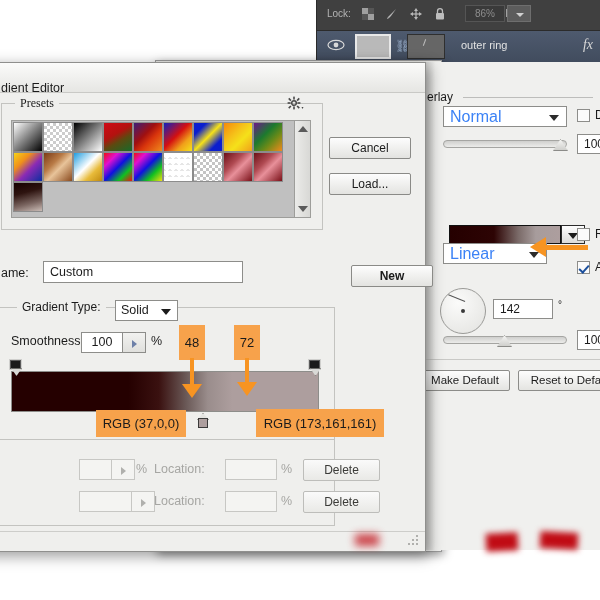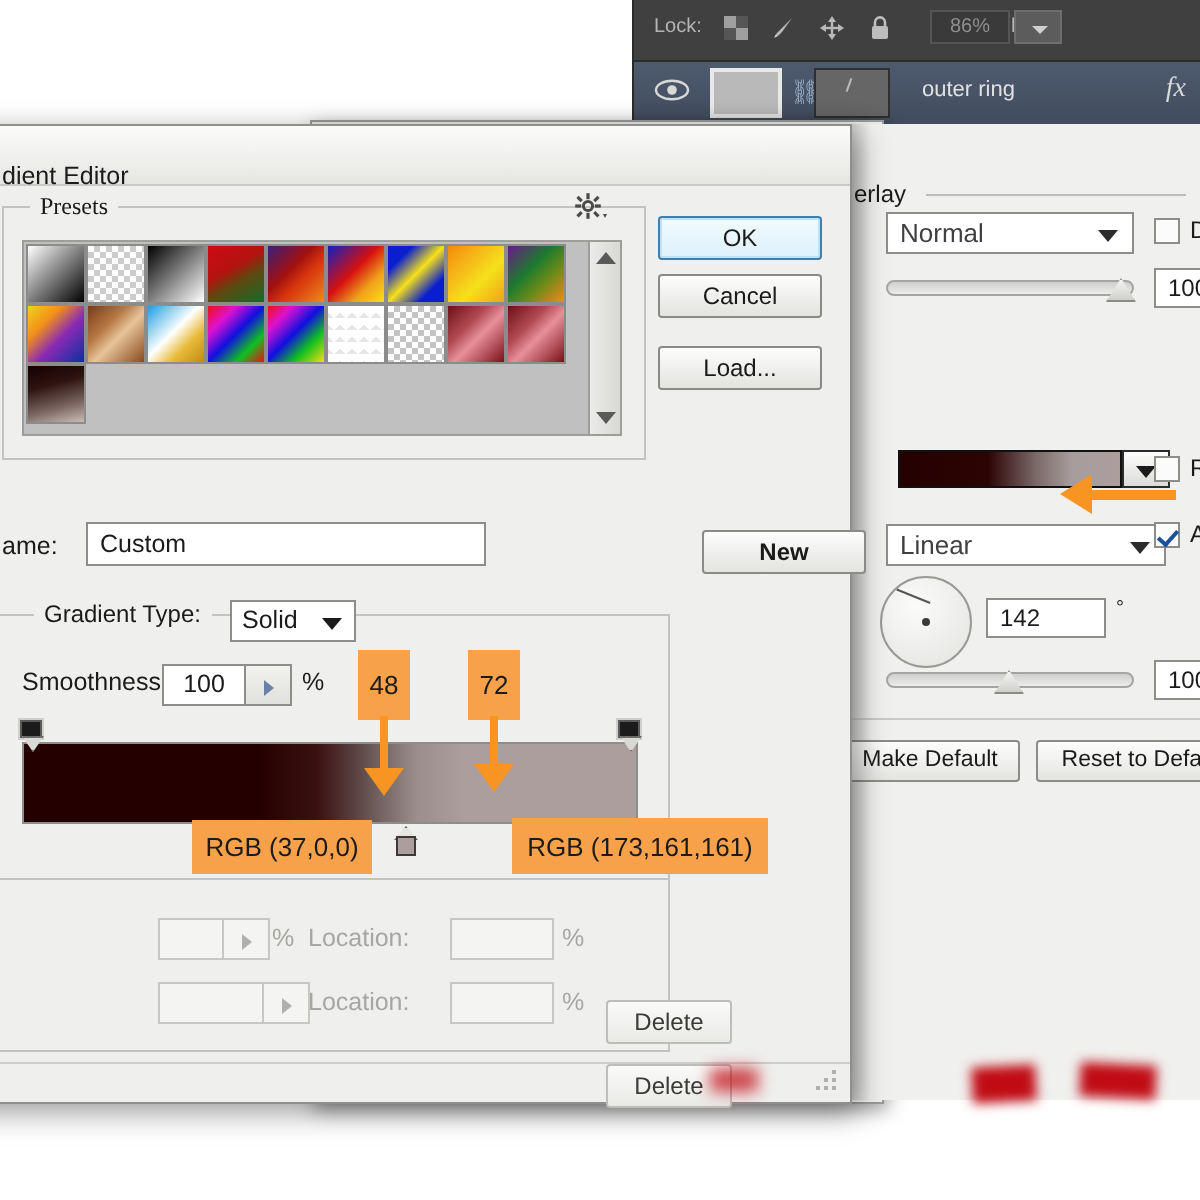--- a/index.html
+++ b/index.html
@@ -118,21 +118,21 @@
   }
   #rpanel .legend{
     position:absolute;left:2px;top:28px;font-size:12px;color:#1b1b1b;
   }
   #rpanel .hr{
     position:absolute;left:38px;top:35px;right:8px;height:1px;background:#bdbdbb;
   }
   .rsel{
     position:absolute;height:21px;background:#fff;
     border:1px solid #8d8d8a;box-sizing:border-box;
-    font-size:13px;line-height:19px;padding-left:6px;color:#404040;
+    font-size:16px;line-height:19px;padding-left:6px;color:#3b82f6;
   }
   .rsel .ar{
     position:absolute;right:7px;top:8px;
     border-left:5px solid transparent;border-right:5px solid transparent;
     border-top:6px solid #2b2b2b;
   }
   .rslider{
     position:absolute;height:8px;top:0;
     background:linear-gradient(#cfcfcd,#ececea);
     border:1px solid #a5a5a2;border-radius:4px;box-sizing:border-box;
@@ -306,24 +306,24 @@
   .colstop .sq{
     position:absolute;left:1px;top:5px;width:10px;height:10px;
     border:1px solid #3a3a3a;box-sizing:border-box;
   }
   .dim{color:#a6a6a3;}
   .dfield{
     position:absolute;height:21px;background:#f4f4f2;
     border:1px solid #c7c7c4;box-sizing:border-box;
   }
   .dbtn{
-    position:absolute;height:22px;width:63px;
+    position:absolute;height:22px;width:77px;
     background:linear-gradient(#fafafa,#e9e9e6);
     border:1px solid #bdbdba;box-sizing:border-box;border-radius:2px;
-    font-size:12px;line-height:20px;text-align:center;color:#3b3b38;margin-top:41px;
+    font-size:12px;line-height:20px;text-align:center;color:#3b3b38;
   }
   .dstep{
     position:absolute;width:23px;height:21px;
     background:#f4f4f2;border:1px solid #c7c7c4;border-left:none;box-sizing:border-box;
   }
   .dstep:after{
     content:"";position:absolute;left:9px;top:7px;
     border-top:4px solid transparent;border-bottom:4px solid transparent;
     border-left:5px solid #b0b0ad;
   }
@@ -427,21 +427,21 @@
     <div class="rslider" style="left:0;width:124px;top:1px;"></div>
     <div class="rknob" style="left:110px;top:0;"></div>
   </div>
   <div class="rnum" style="left:152px;top:72px;">100</div>
 
   <div id="gradbar-small"></div>
   <div id="gradbar-dd"></div>
   <div class="rchk" style="left:152px;top:166px;"></div>
   <span class="rchklbl" style="left:170px;top:165px;">Reve</span>
 
-  <div class="rsel" style="left:18px;top:200px;width:140px;">
+  <div class="rsel" style="left:18px;top:181px;width:104px;">
     <span>Linear</span><i class="ar"></i>
   </div>
   <div class="rchk on" style="left:152px;top:199px;"></div>
   <span class="rchklbl" style="left:170px;top:198px;">Align</span>
 
   <div id="dial">
     <i class="hand"></i>
       <i class="ctr"></i>
   </div>
   <div class="rnum" style="left:68px;top:237px;width:60px;">142</div>
@@ -505,21 +505,20 @@
       <div class="sw" style="left:240px;top:30px;background:linear-gradient(135deg,#6b1016 0%,#b04a52 35%,#e8909a 55%,#7a1018 100%);"></div>
 
       <div class="sw" style="left:0px;top:60px;background:linear-gradient(165deg,#160000 0%,#2e1410 35%,#7a6560 70%,#cabcb6 100%);"></div>
     </div>
     <div id="presets-scroll">
       <i class="sarrow up"></i>
       <i class="sarrow dn"></i>
     </div>
   </div>
 
-  <div class="gbtn primary" style="left:406px;top:45px;">OK</div>
   <div class="gbtn" style="left:406px;top:74px;">Cancel</div>
   <div class="gbtn" style="left:406px;top:110px;">Load...</div>
   <div class="gbtn" style="left:428px;top:202px;font-weight:bold;">New</div>
 
   <span style="position:absolute;left:78px;top:203px;font-size:12.5px;">ame:</span>
   <div id="nameField" style="top:198px;">Custom</div>
 
   <div class="grp" style="left:10px;top:244px;width:400px;height:180px;border-bottom:none;"></div>
   <span class="grplbl" style="left:94px;top:237px;">Gradient Type:</span>
   <div id="typeSel" style="top:237px;">

